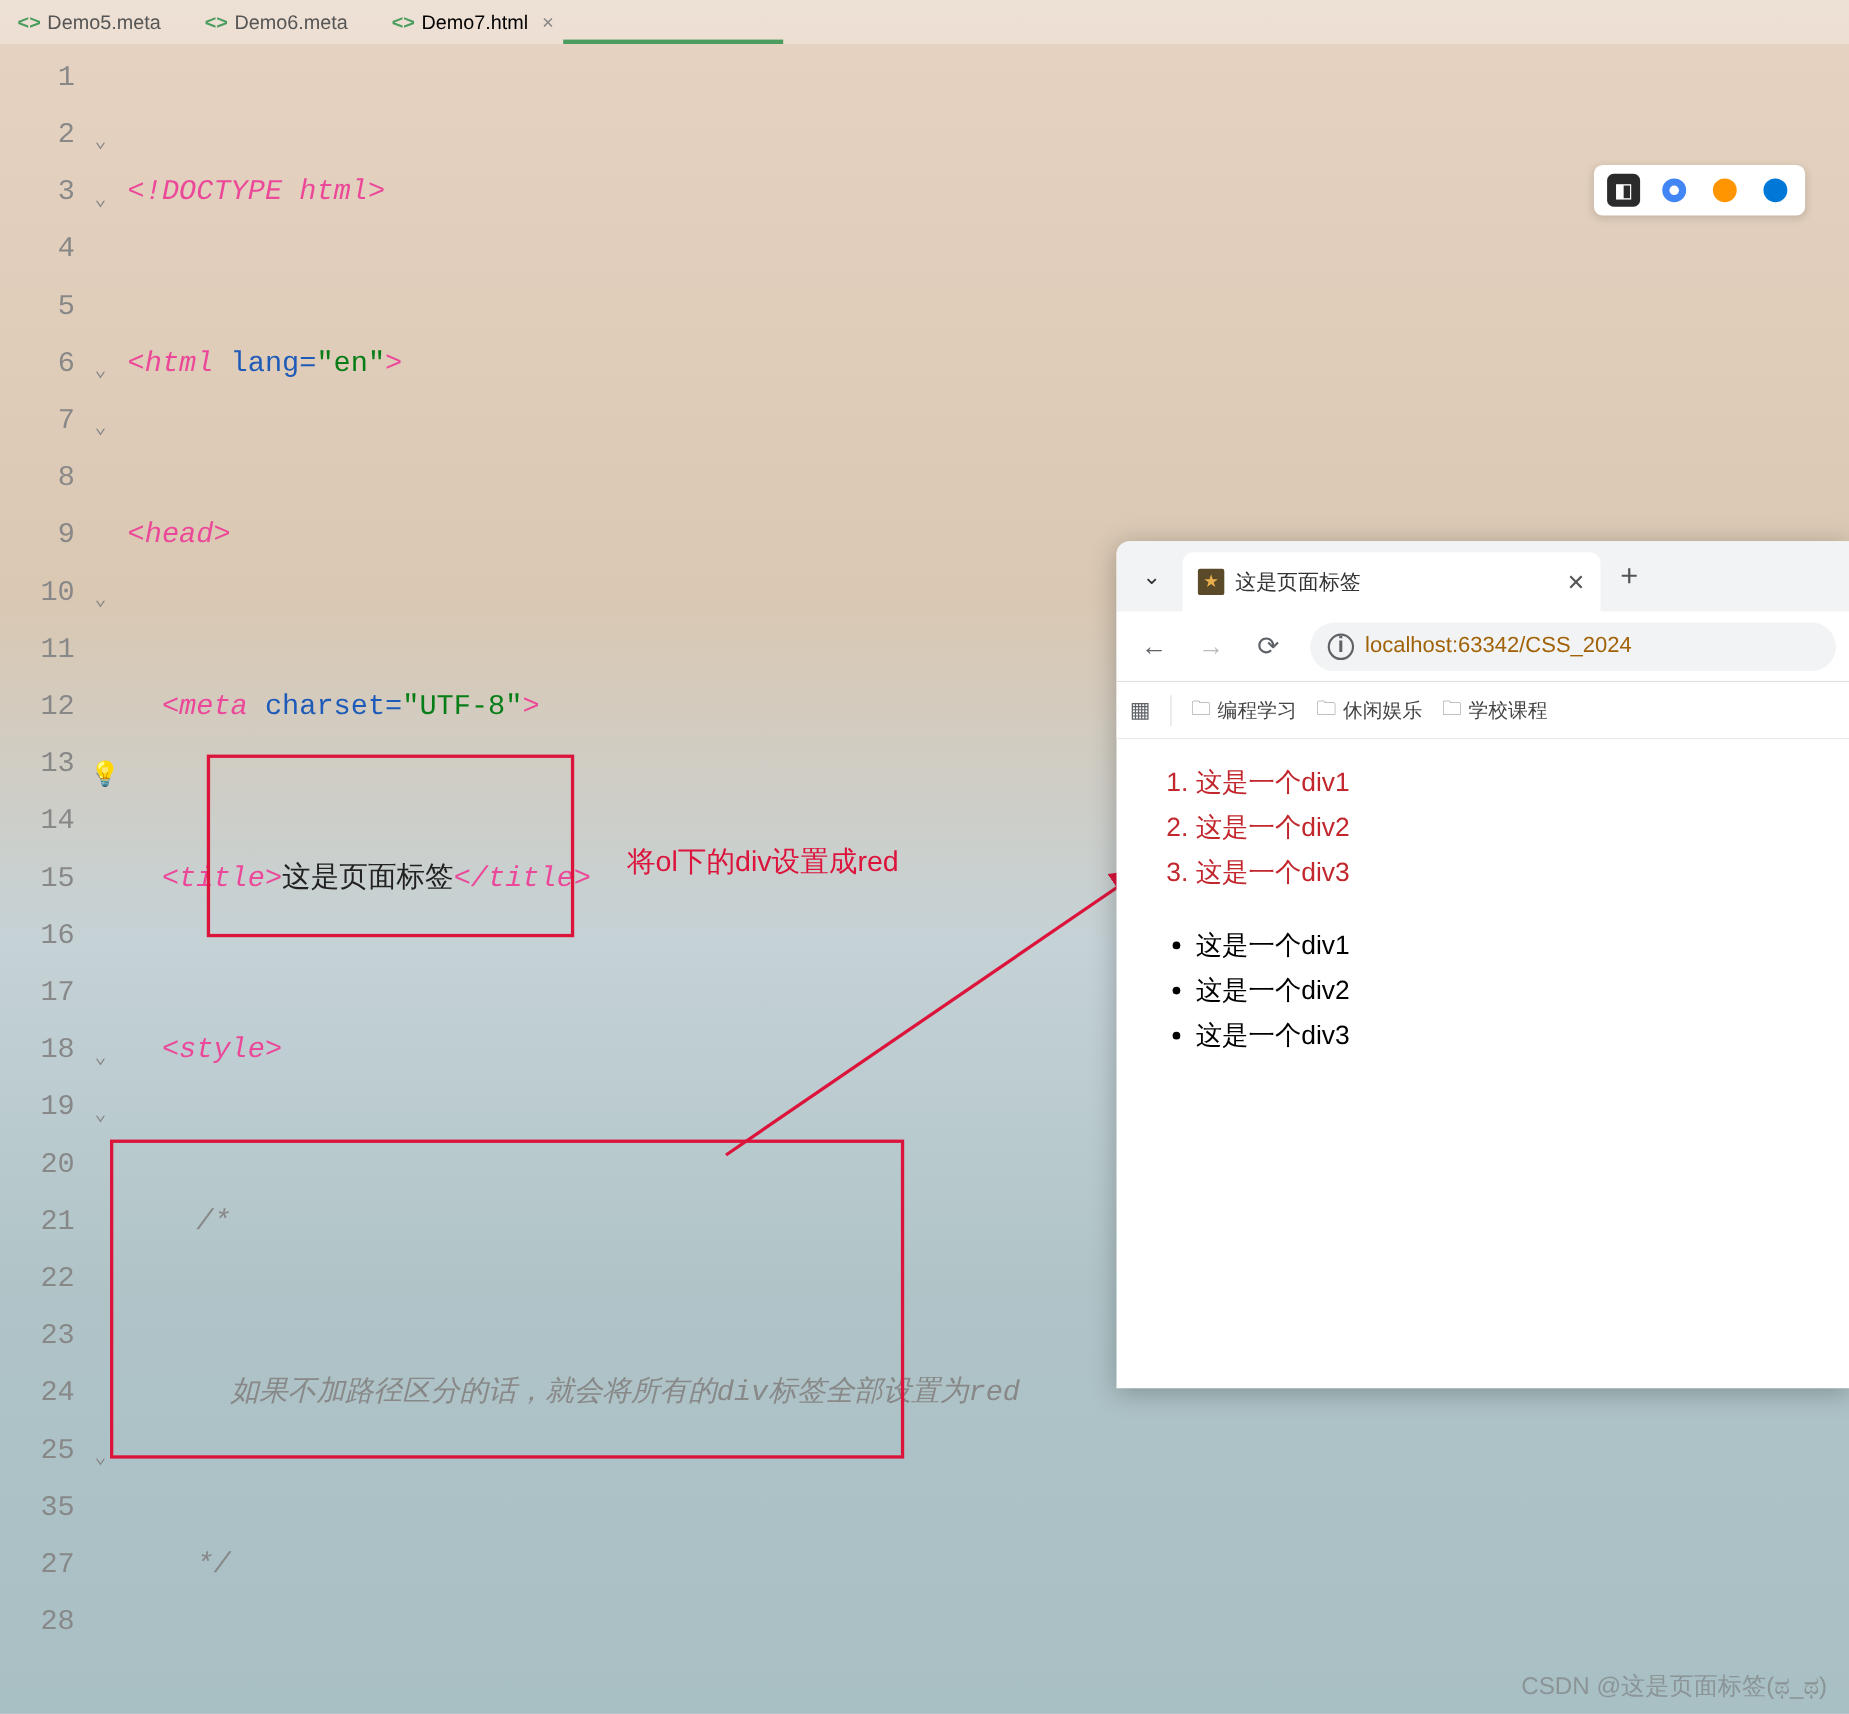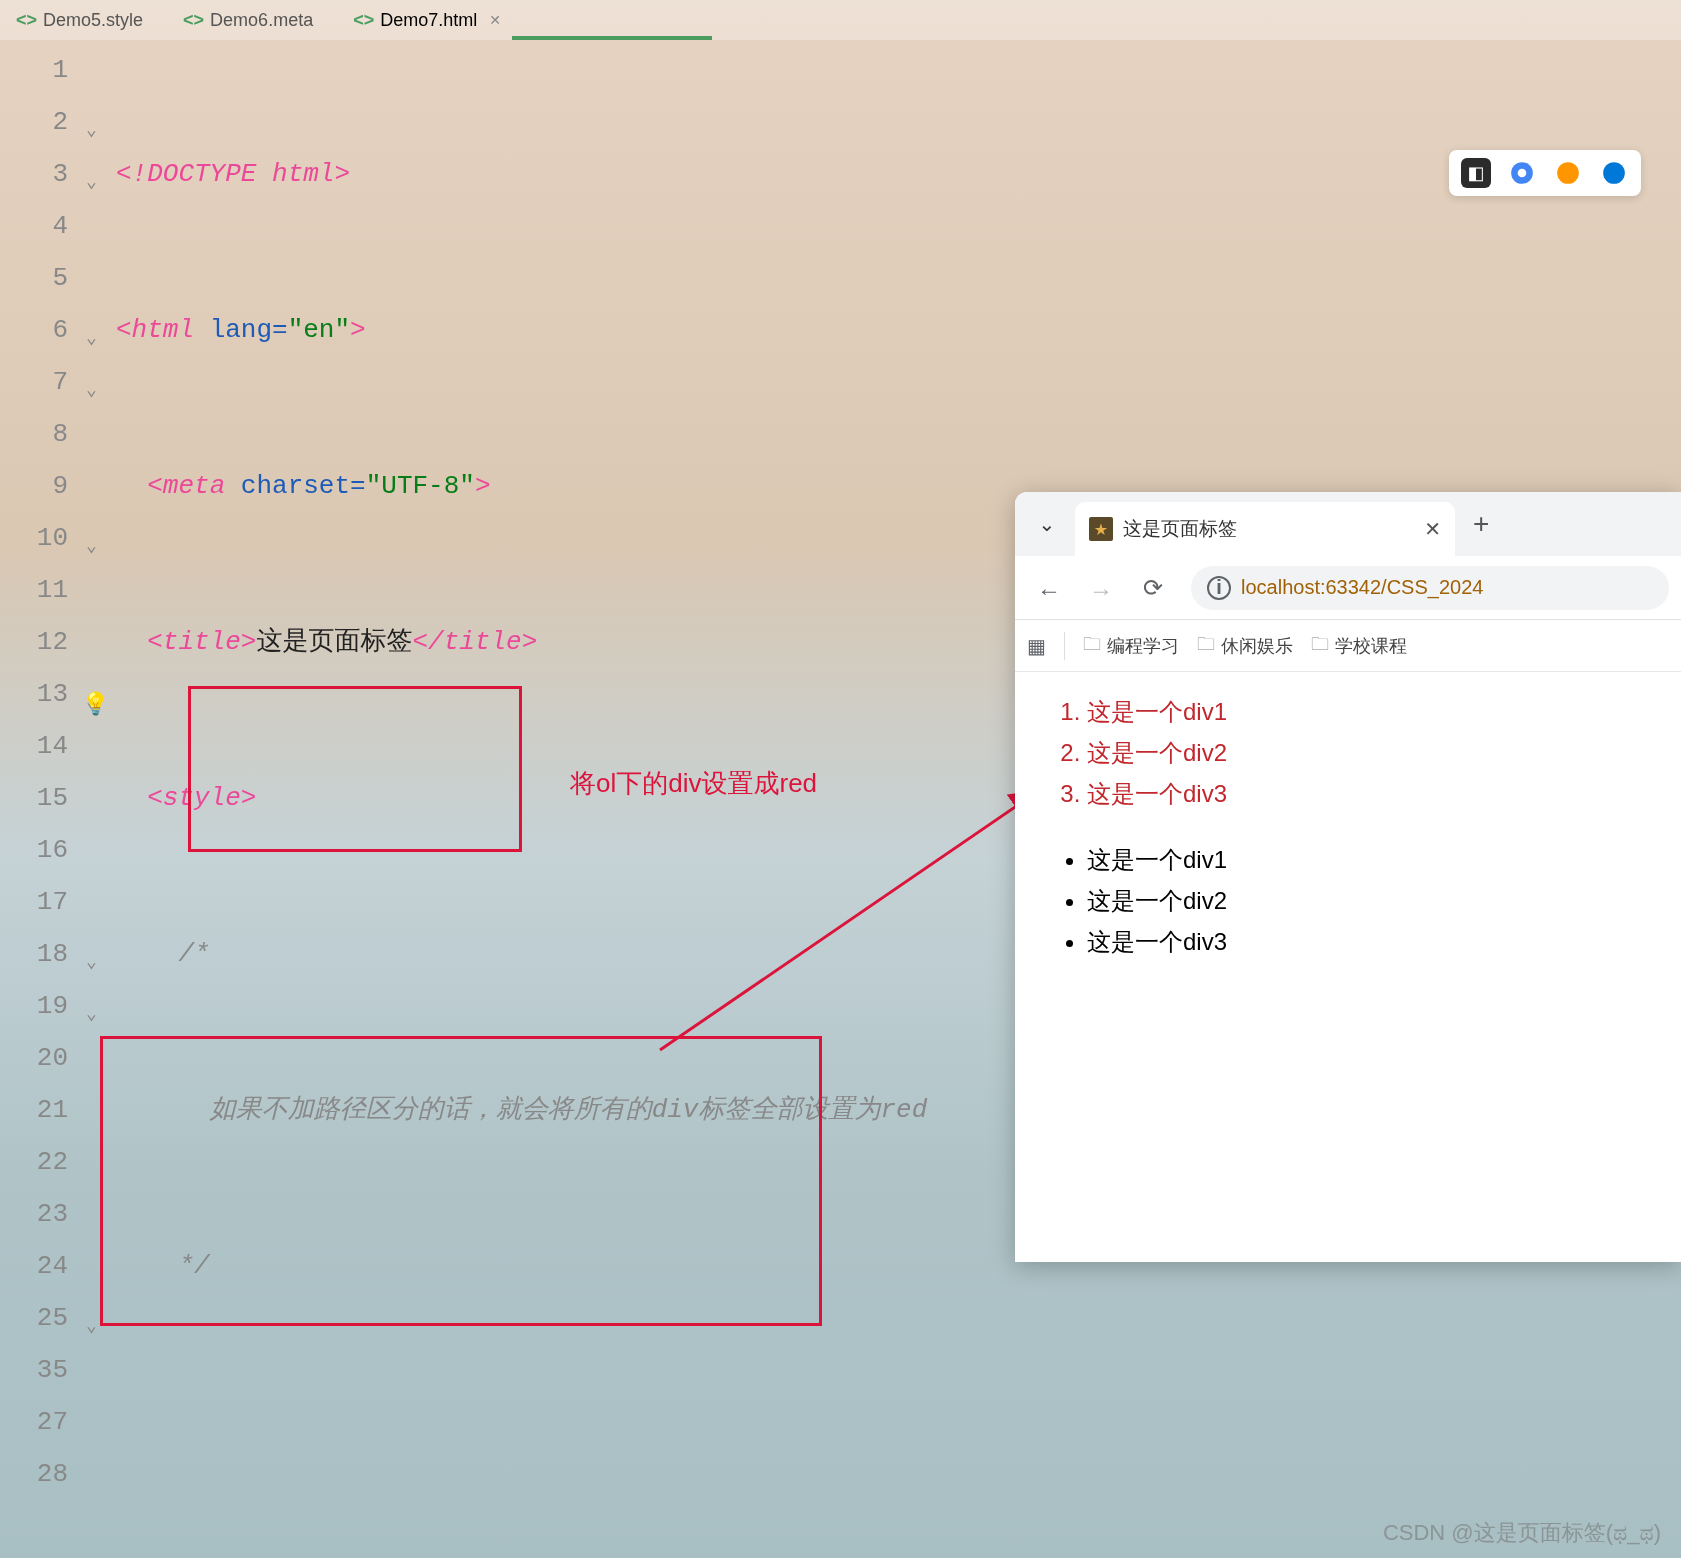--- a/index.html
+++ b/index.html
@@ -57,21 +57,21 @@
 .watermark { position: absolute; right: 20px; bottom: 10px; color: rgba(120,120,120,0.6); font-size: 22px; z-index: 20; }
 </style>
 </head>
 <body>
 
 <div class="bg-landscape"></div>
 
 <div class="tabs">
   <div class="tab">
     <span class="tab-icon">&lt;&gt;</span>
-    <span>Demo5.style</span>
+    <span>Demo5.meta</span>
   </div>
   <div class="tab">
     <span class="tab-icon">&lt;&gt;</span>
     <span>Demo6.meta</span>
   </div>
   <div class="tab active">
     <span class="tab-icon">&lt;&gt;</span>
     <span>Demo7.html</span>
     <span class="tab-close">✕</span>
   </div>
@@ -117,20 +117,21 @@
     <div class="fold-mark" style="top:476px">⌄</div>
     <div class="fold-mark" style="top:632px">⌄</div>
     <div class="bulb" style="top:636px">💡</div>
     <div class="fold-mark" style="top:892px">⌄</div>
     <div class="fold-mark" style="top:944px">⌄</div>
     <div class="fold-mark" style="top:1256px">⌄</div>
   </div>
   <div class="code">
     <div class="code-line"><span class="tag">&lt;!DOCTYPE html&gt;</span></div>
     <div class="code-line"><span class="tag">&lt;html </span><span class="attr">lang=</span><span class="str">"en"</span><span class="tag">&gt;</span></div>
+    <div class="code-line"><span class="tag">&lt;head&gt;</span></div>
     <div class="code-line">  <span class="tag">&lt;meta </span><span class="attr">charset=</span><span class="str">"UTF-8"</span><span class="tag">&gt;</span></div>
     <div class="code-line">  <span class="tag">&lt;title&gt;</span><span class="text">这是页面标签</span><span class="tag">&lt;/title&gt;</span></div>
     <div class="code-line">  <span class="tag">&lt;style&gt;</span></div>
     <div class="code-line">    <span class="comment">/*</span></div>
     <div class="code-line">      <span class="comment">如果不加路径区分的话，就会将所有的div标签全部设置为red</span></div>
     <div class="code-line">    <span class="comment">*/</span></div>
     <div class="code-line">    </div>
     
     
     

